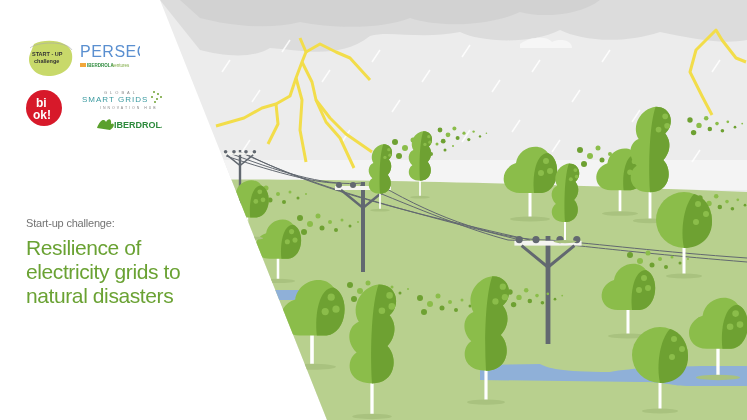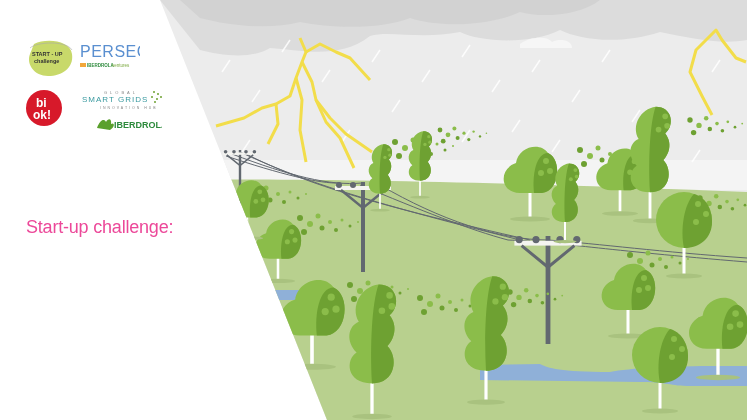--- a/index.html
+++ b/index.html
@@ -1,20 +1,20 @@
 <!DOCTYPE html>
 <html><head>
 <meta charset="utf-8">
 <style>
   html,body{margin:0;padding:0;}
   body{width:747px;height:420px;overflow:hidden;background:#ffffff;font-family:"Liberation Sans",sans-serif;}
   .stage{position:relative;width:747px;height:420px;overflow:hidden;background:#ffffff;}
   .scene{position:absolute;left:0;top:0;width:747px;height:420px;}
   .logo{position:absolute;}
-  .intro{position:absolute;left:26px;top:217px;font-size:18px;color:#ec4899;letter-spacing:-0.2px;}
+  .intro{position:absolute;left:26px;top:217px;font-size:11px;color:#737373;letter-spacing:-0.2px;}
   .title{position:absolute;left:26px;top:236px;width:220px;font-size:21px;line-height:24px;color:#6aa233;letter-spacing:-0.4px;}
   .title div{white-space:nowrap;}
 </style>
 </head>
 <body>
 
 <div class="stage">
 
   <svg class="scene" viewBox="0 0 747 420" xmlns="http://www.w3.org/2000/svg">
     <defs>
@@ -200,13 +200,18 @@
   </svg>
 
   <svg class="logo" style="left:96px;top:116px;" width="66" height="16" viewBox="0 0 66 16">
     <g fill="#5aa02c">
         <path d="M1,12 C4,4 8,2 10,6 C12,2 16,2 15,8 C18,6 20,10 14,14 Z"></path>
       </g>
     <text x="18" y="12" font-size="9" fill="#2d8a3c" font-weight="bold" font-family="Liberation Sans, sans-serif">IBERDROLA</text>
   </svg>
 
   <div class="intro">Start-up challenge:</div>
+  <div class="title">
+    <div>Resilience of</div>
+    <div>electricity grids to</div>
+    <div>natural disasters</div>
+  </div>
 </div>
 
 </body></html>

